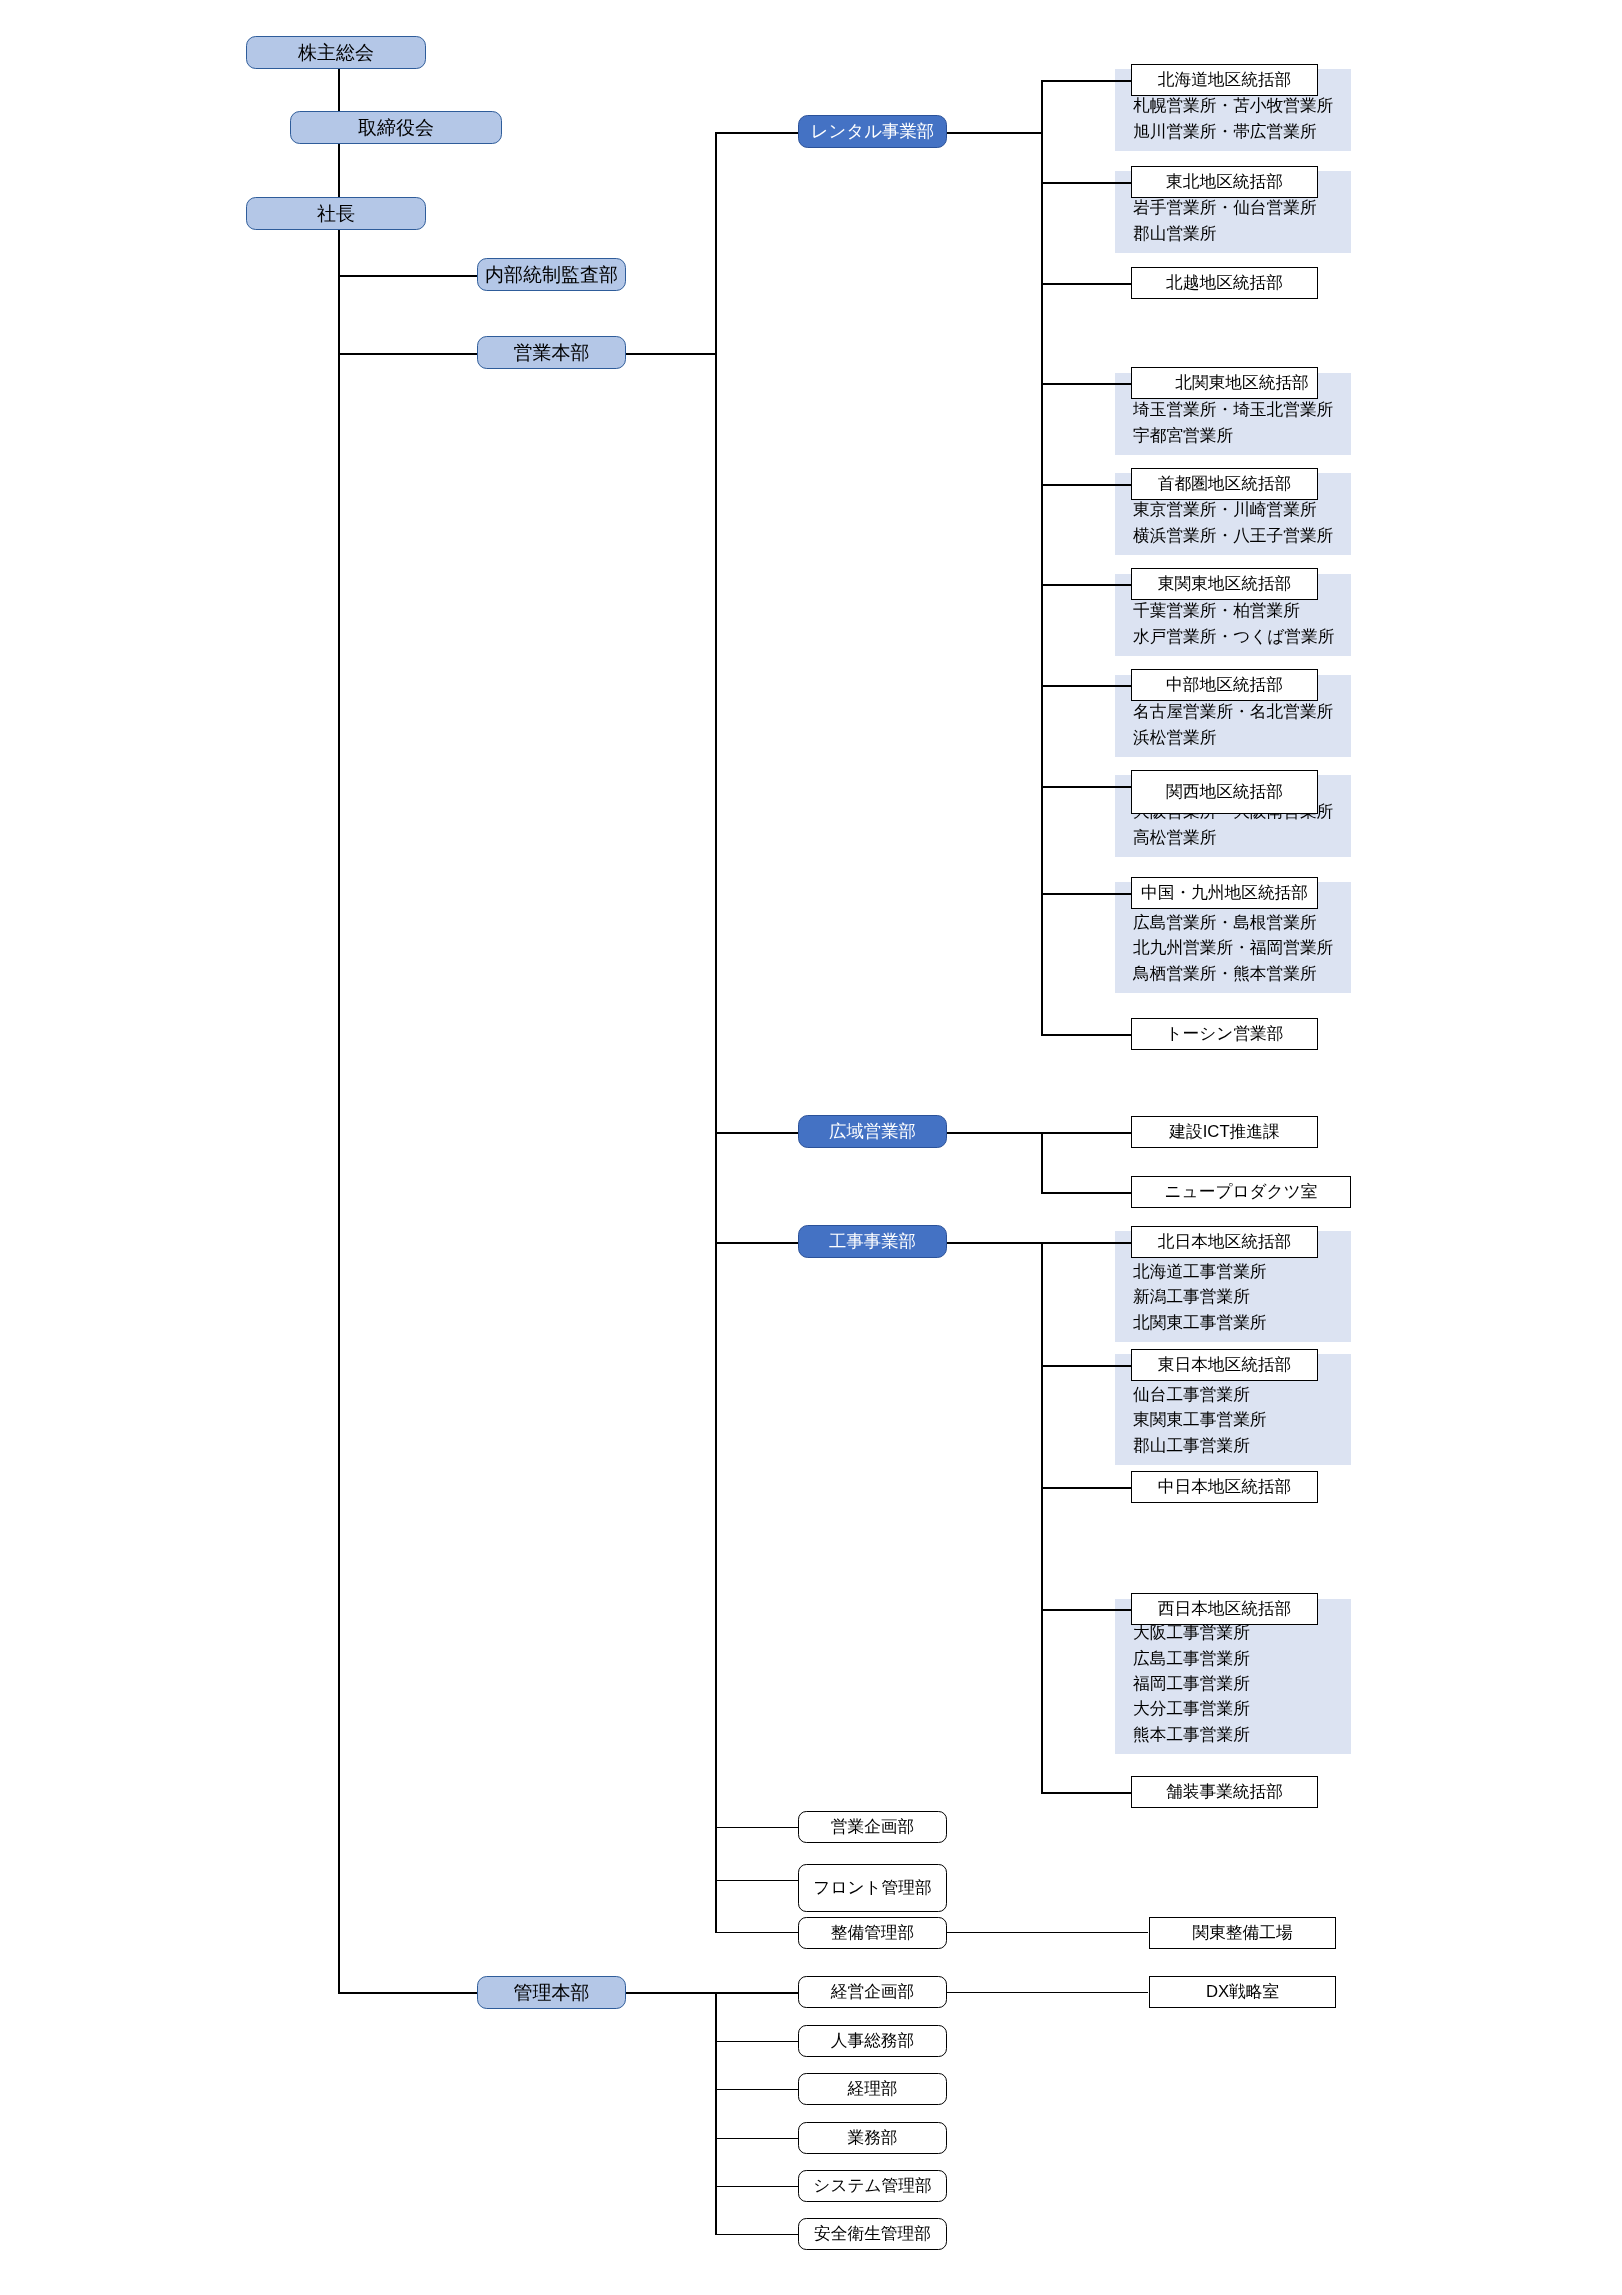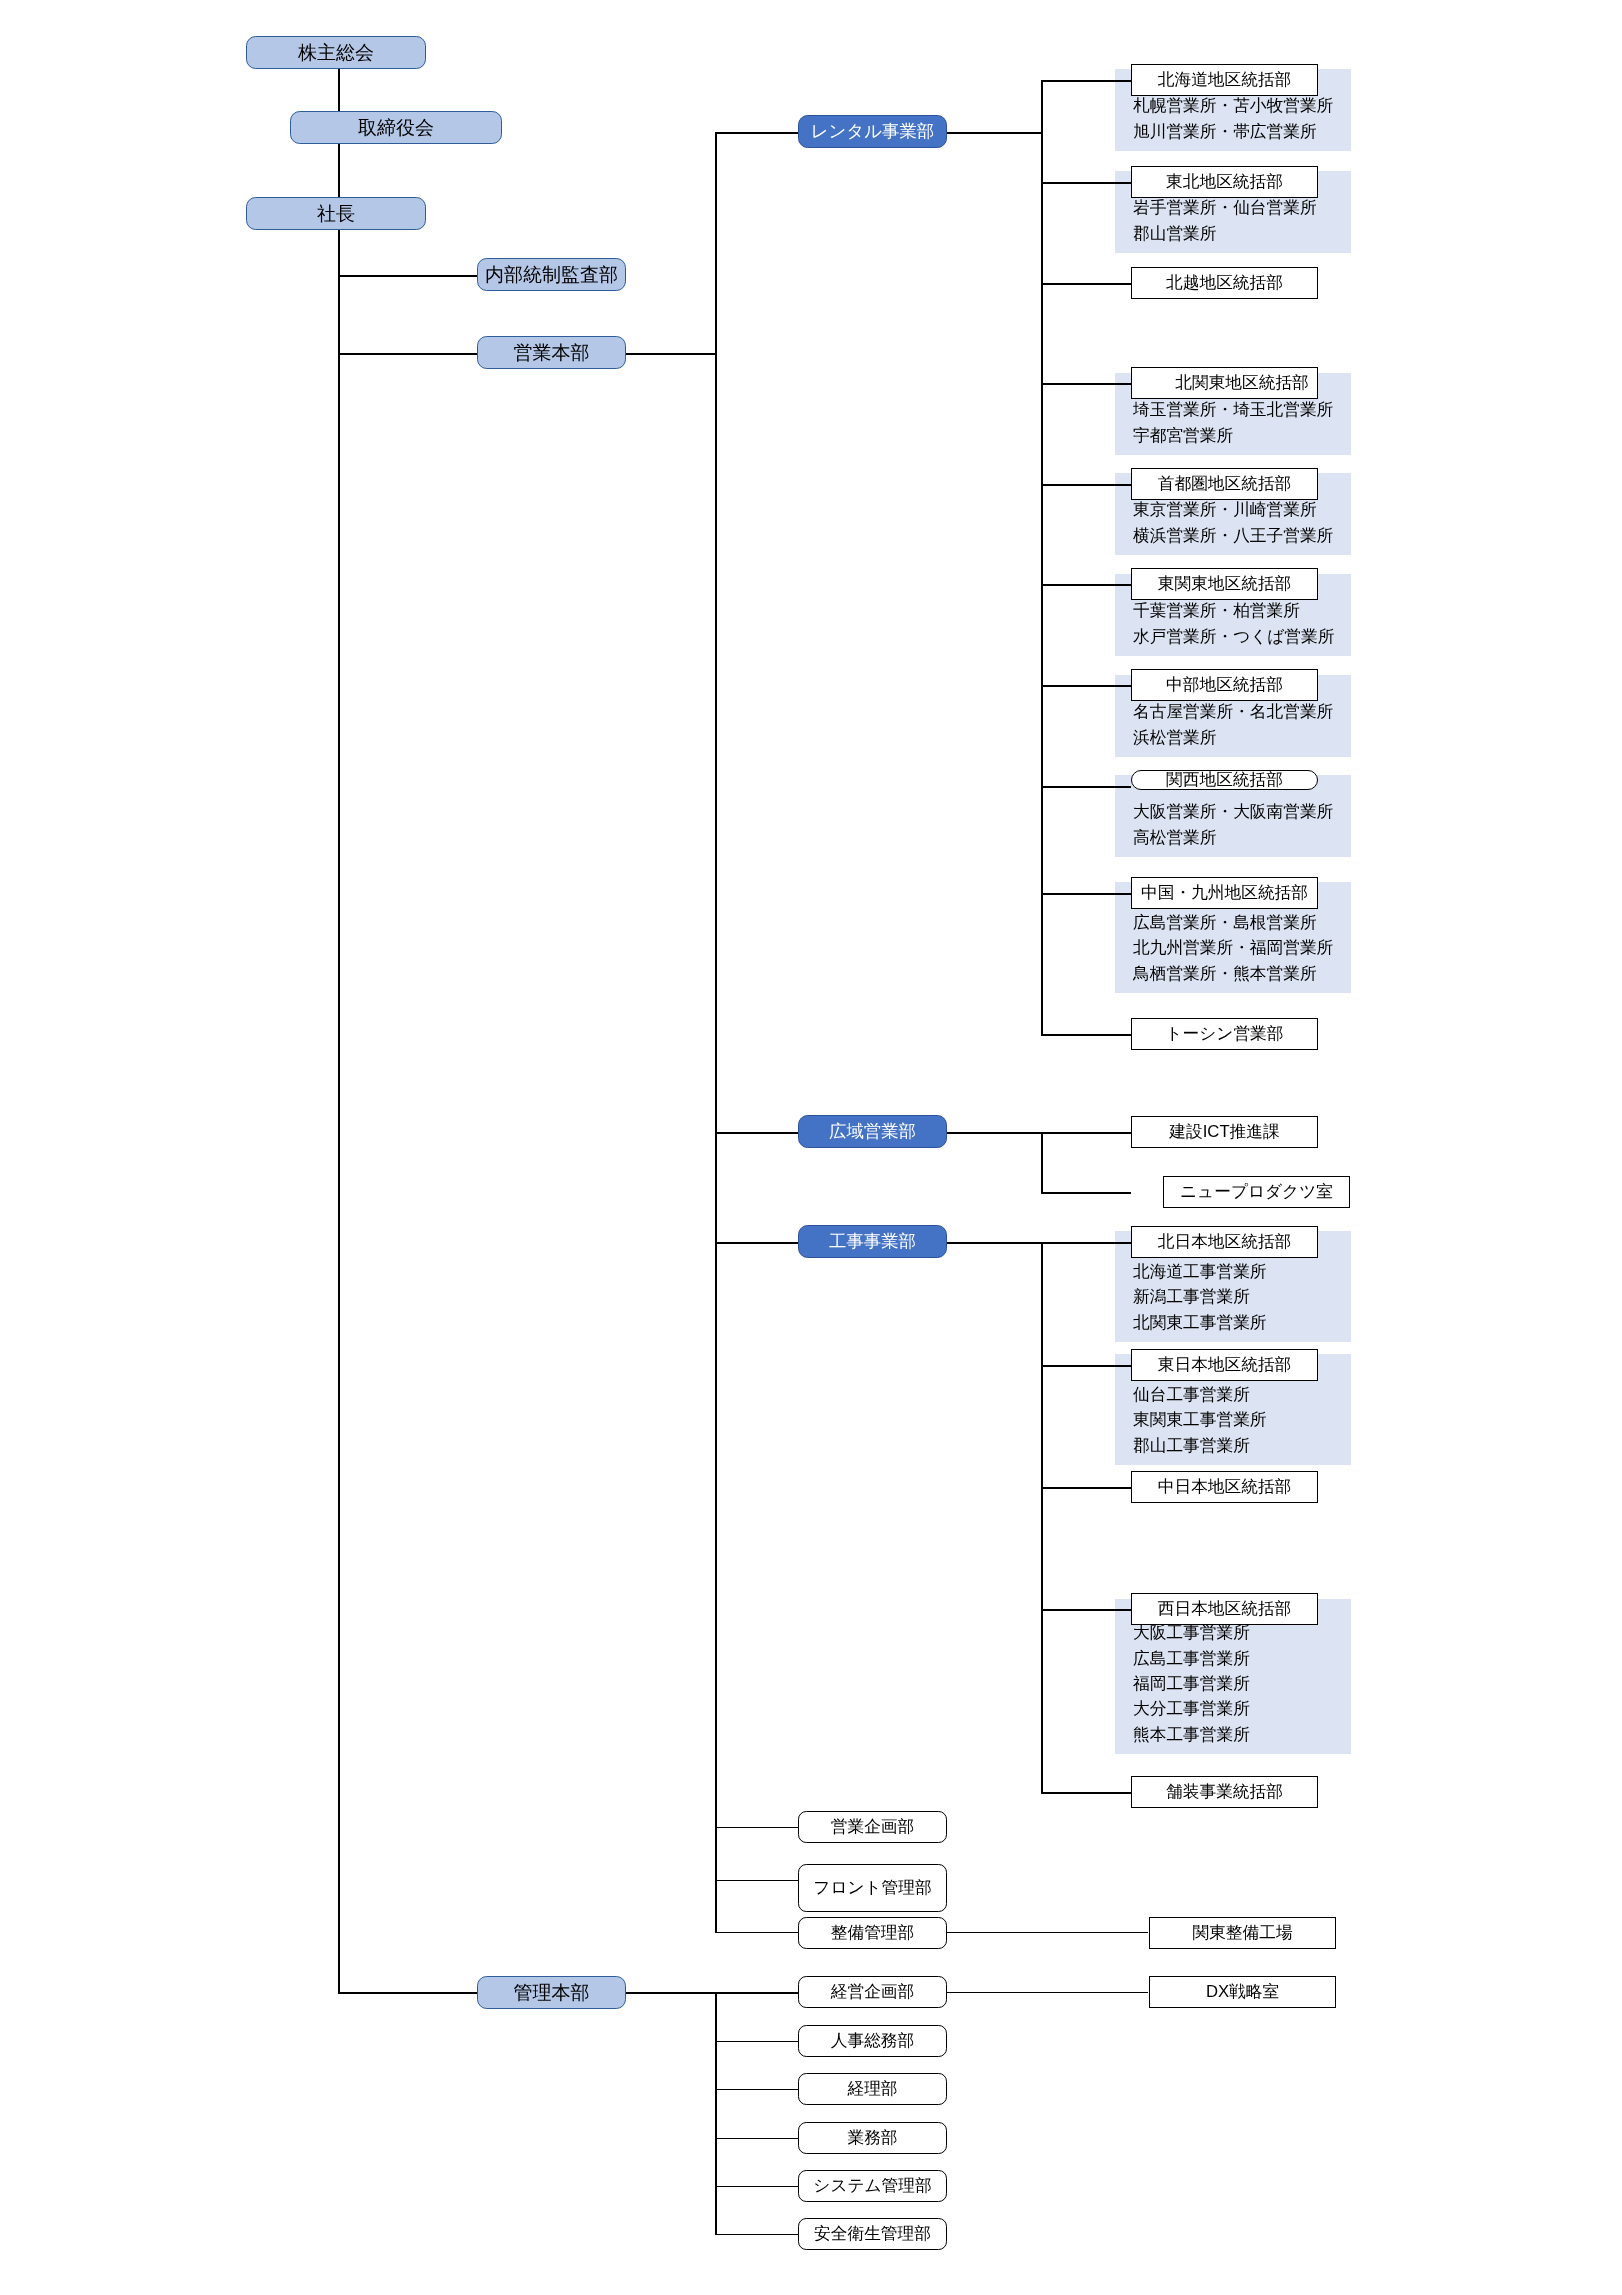--- a/index.html
+++ b/index.html
@@ -194,21 +194,21 @@
   </div>
   <div class="node n-sharp" style="left:1131px;top:669px;width:187px;height:32px;">中部地区統括部</div>
 
   <div class="h-line" style="left:1041px;top:786px;width:90px;"></div>
   <div class="panel" style="left:1115px;top:775px;width:236px;height:82px;">
     <div class="lines">
       <div>大阪営業所・大阪南営業所</div>
       <div>高松営業所</div>
     </div>
   </div>
-  <div class="node n-sharp" style="left:1131px;top:770px;width:187px;height:20px;border-radius:15px;">関西地区統括部</div>
+  <div class="node n-sharp" style="left:1131px;top:770px;width:187px;height:44px;">関西地区統括部</div>
 
   <div class="h-line" style="left:1041px;top:893px;width:90px;"></div>
   <div class="panel" style="left:1115px;top:882px;width:236px;height:111px;">
     <div class="lines">
       <div>広島営業所・島根営業所</div>
       <div>北九州営業所・福岡営業所</div>
       <div>鳥栖営業所・熊本営業所</div>
     </div>
   </div>
   <div class="node n-sharp" style="left:1131px;top:877px;width:187px;height:32px;">中国・九州地区統括部</div>
@@ -216,21 +216,21 @@
   <div class="h-line" style="left:1041px;top:1034px;width:90px;"></div>
   <div class="node n-sharp" style="left:1131px;top:1018px;width:187px;height:32px;">トーシン営業部</div>
 
   <div class="h-line" style="left:947px;top:1132px;width:94px;"></div>
   <div class="v-line" style="left:1041px;top:1132px;height:60px;"></div>
 
   <div class="h-line" style="left:1041px;top:1132px;width:90px;"></div>
   <div class="node n-sharp" style="left:1131px;top:1116px;width:187px;height:32px;">建設ICT推進課</div>
 
   <div class="h-line" style="left:1041px;top:1192px;width:90px;"></div>
-  <div class="node n-sharp" style="left:1163px;top:1176px;width:187px;height:32px;">ニュープロダクツ室</div>
+  <div class="node n-sharp" style="left:1131px;top:1176px;width:220px;height:32px;">ニュープロダクツ室</div>
 
   <div class="h-line" style="left:947px;top:1242px;width:94px;"></div>
   <div class="v-line" style="left:1041px;top:1242px;height:550px;"></div>
 
   <div class="h-line" style="left:1041px;top:1242px;width:90px;"></div>
   <div class="panel" style="left:1115px;top:1231px;width:236px;height:111px;">
     <div class="lines">
       <div>北海道工事営業所</div>
       <div>新潟工事営業所</div>
       <div>北関東工事営業所</div>

